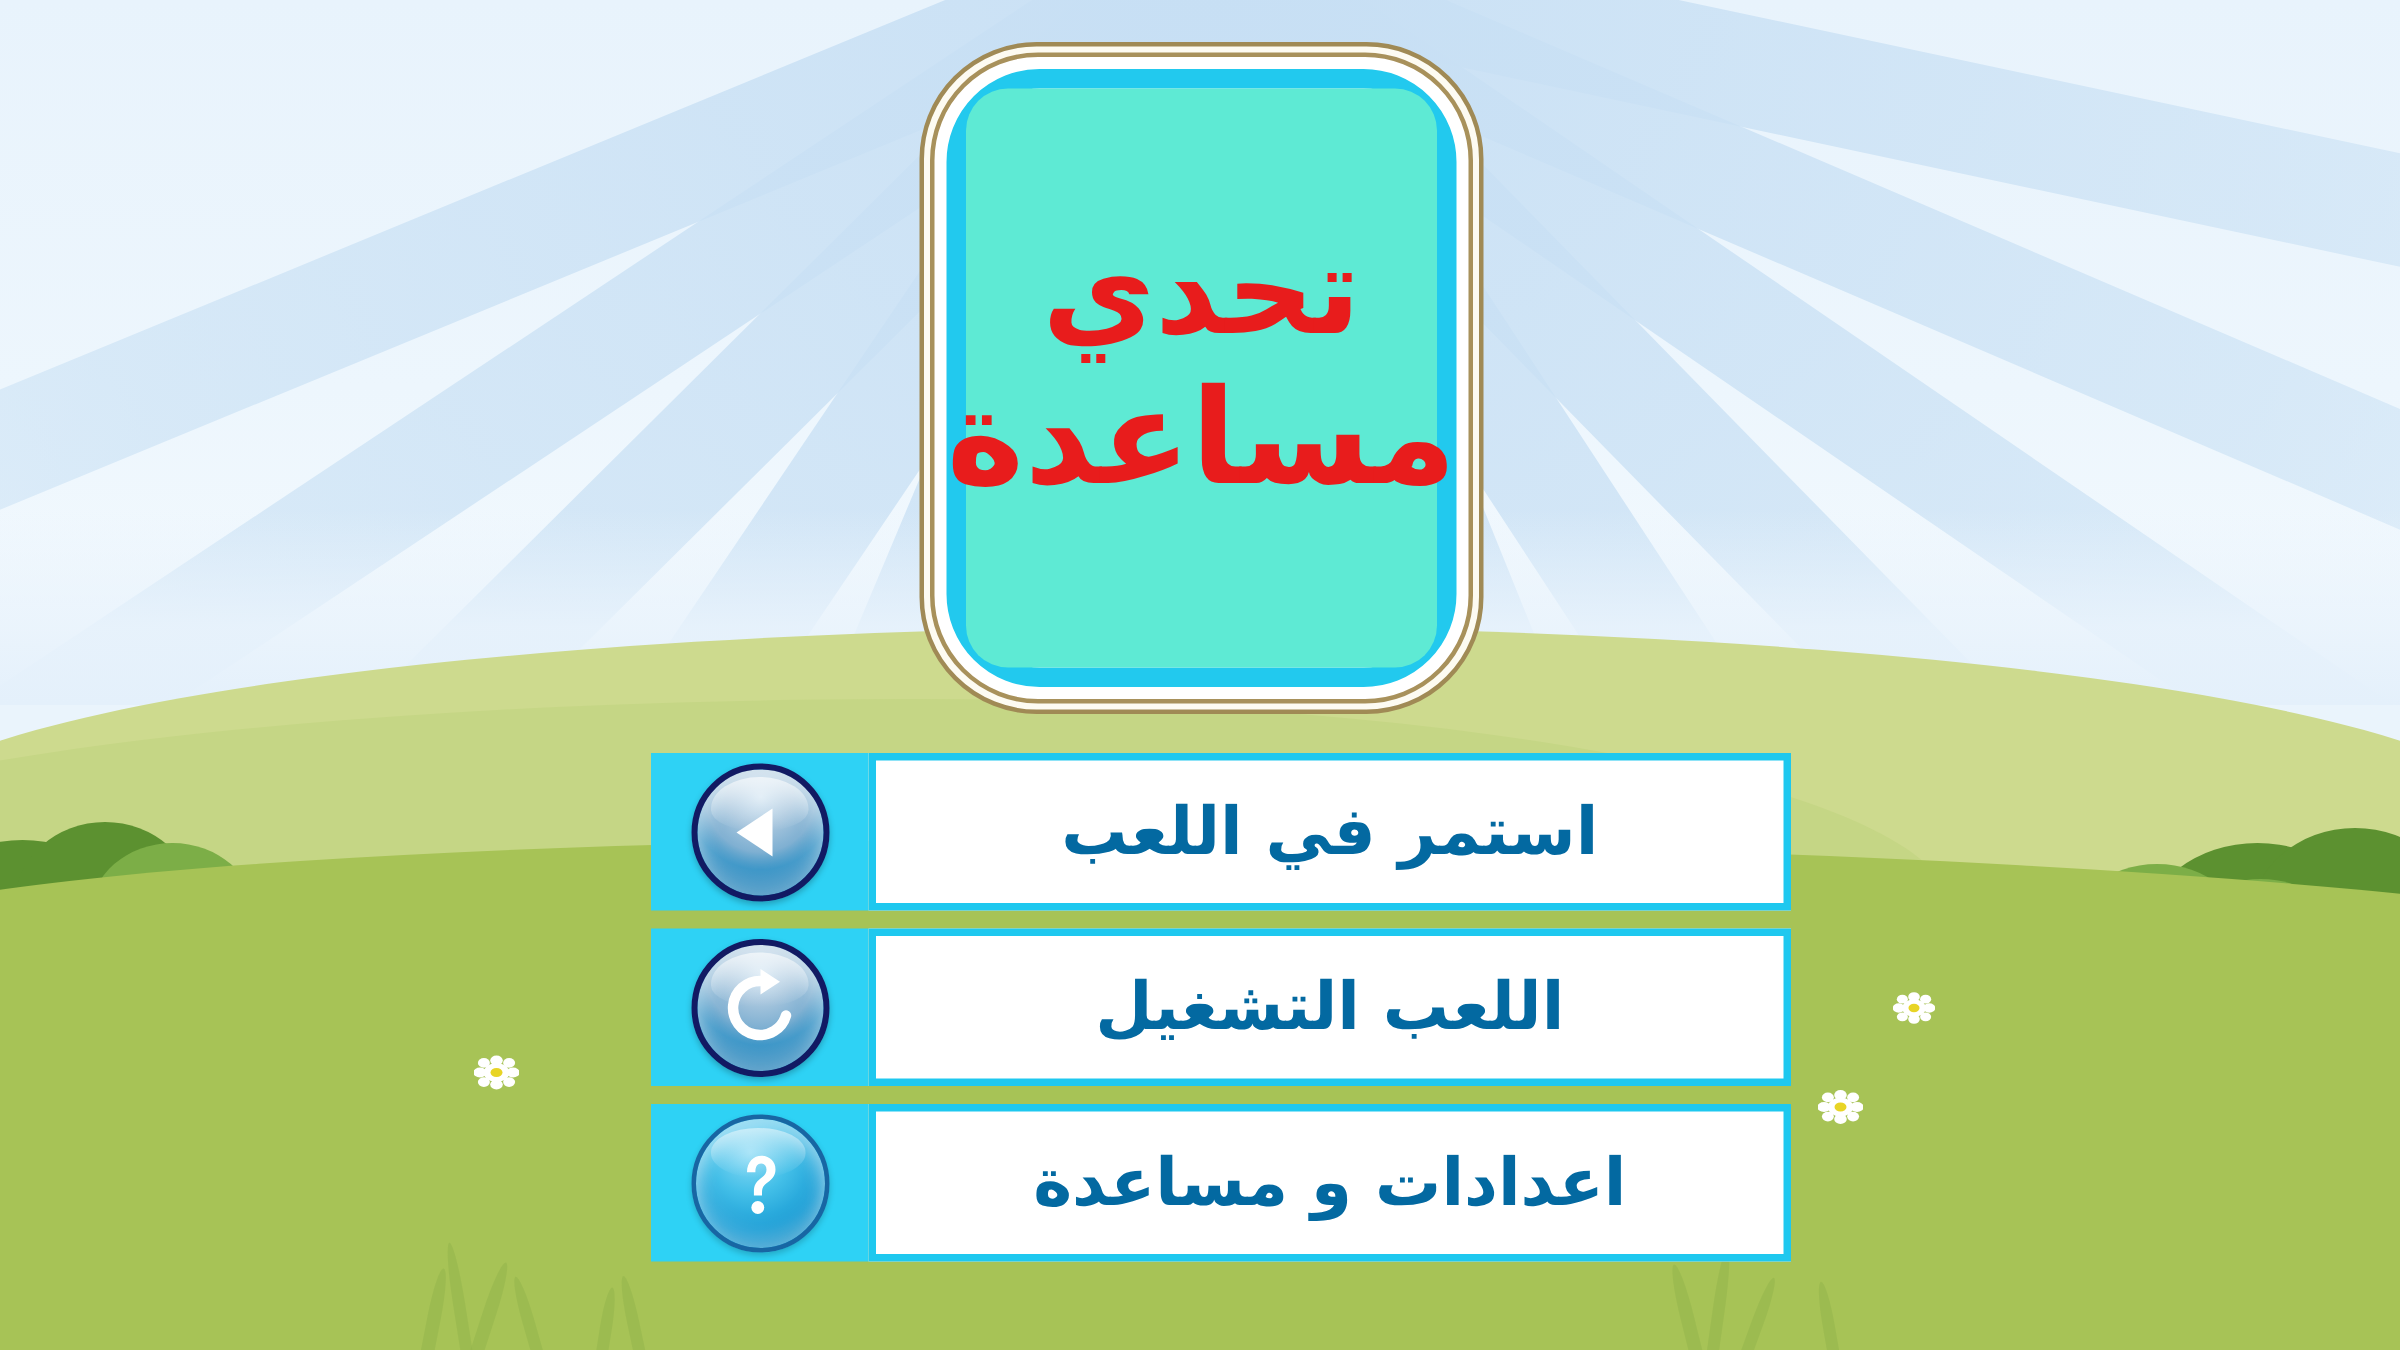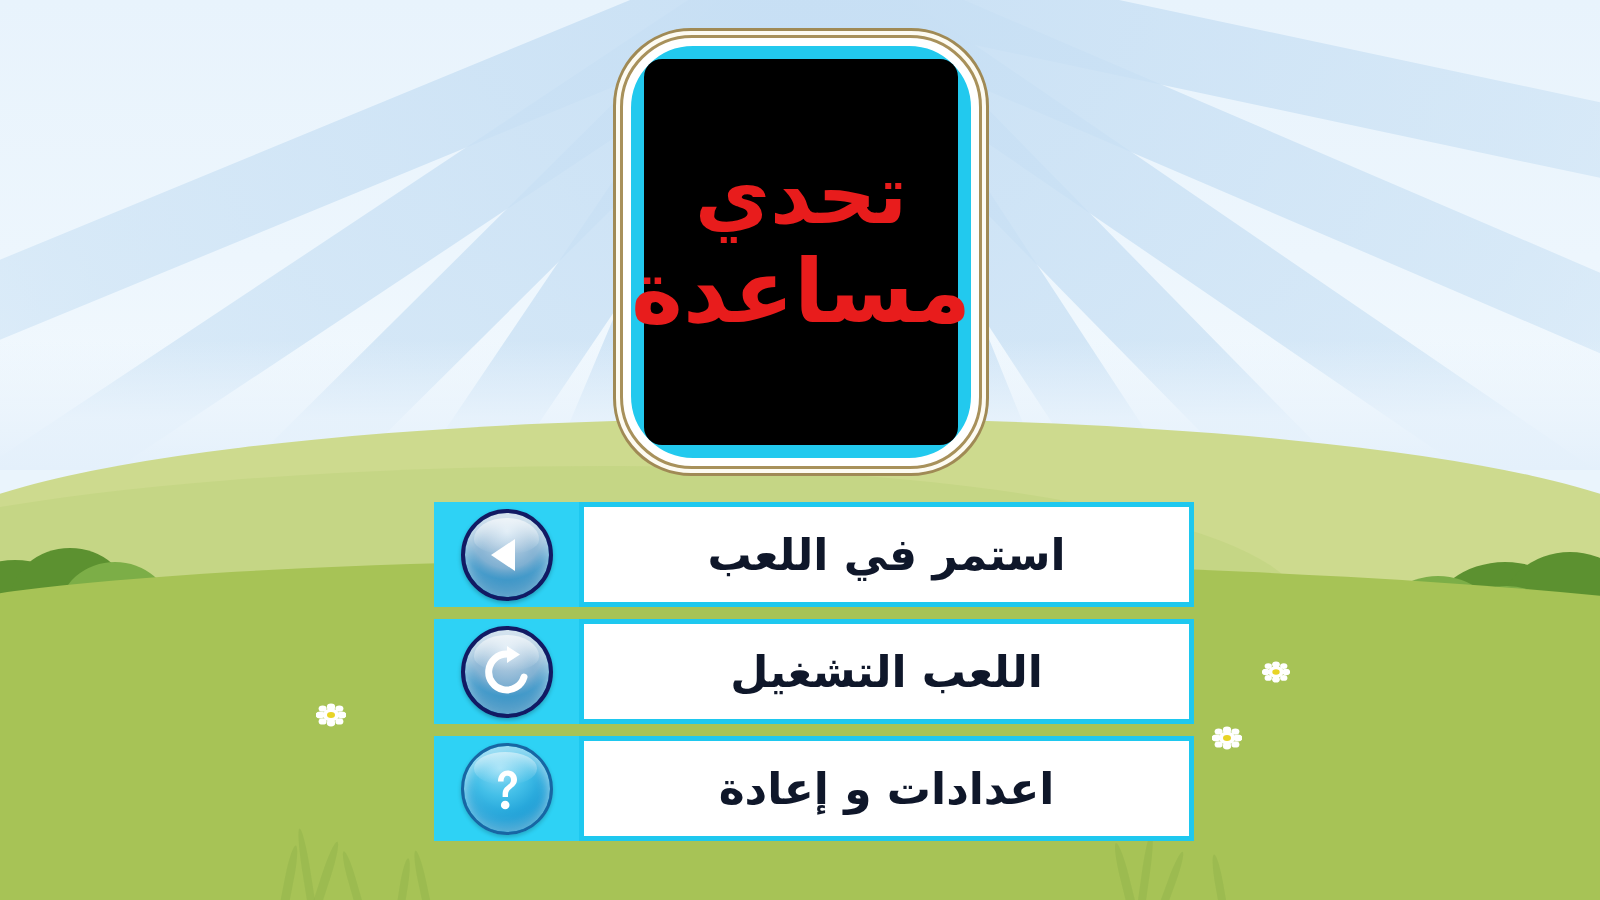--- a/index.html
+++ b/index.html
@@ -69,21 +69,21 @@
   }
   .tc-outer2 {
     position:absolute; inset:7px;
     border:3px solid #a8915b; border-radius:72px; background:#ffffff;
   }
   .tc-cyan {
     position:absolute; inset:18px;
     border:13px solid #22c9ee; border-radius:62px; background:#ffffff;
   }
   .tc-inner {
-    position:absolute; inset:31px; border-radius:18px; background:#000000;
+    position:absolute; inset:31px; border-radius:28px; background:#5eead4;
     display:flex; flex-direction:column; align-items:center; justify-content:center;
     gap:8px; padding:12px 18px 26px;
   }
   .tc-line {
     color:#e81c1c; font-weight:bold; line-height:1.05;
     font-family:"DejaVu Sans", sans-serif; text-align:center;
     direction:rtl; white-space:nowrap;
   }
   .tc-line.l1 { font-size:82px; }
   .tc-line.l2 { font-size:88px; }
@@ -94,21 +94,21 @@
     position:relative; display:flex; flex-direction:row-reverse;
     align-items:stretch; height:105px; margin-bottom:12px;
   }
   .mlabel {
     position:relative; flex:1 1 auto;
     background:#ffffff; border:5px solid #1ec8ef;
     display:flex; align-items:center; justify-content:center;
     overflow:hidden;
   }
   .mlabel span {
-    color:#0f172a; font-weight:bold; font-size:44px;
+    color:#0369a1; font-weight:bold; font-size:44px;
     direction:rtl; white-space:nowrap;
     font-family:"DejaVu Sans", sans-serif;
     letter-spacing:1px;
   }
   .micon {
     flex:0 0 145px; background:#2ed2f5;
     display:flex; align-items:center; justify-content:center;
   }
   .orb {
     position:relative; width:92px; height:92px; border-radius:50%;
@@ -290,18 +290,18 @@
             <path d="M17 18.5 C17 11.5 21.5 7.5 26.6 7.5 C32 7.5 36 11.3 36 16.6
                      C36 21.4 32.8 23.6 29.8 26 C27.6 27.8 27 29.2 27 32.3 L27 34
                      L21.6 34 L21.6 31.6 C21.6 27.3 22.8 25.2 26 22.7
                      C28.4 20.8 30 19.6 30 16.9 C30 14.3 28.6 12.7 26.4 12.7
                      C24.1 12.7 22.6 14.5 22.6 18.5 Z" fill="#ffffff"></path>
             <circle cx="24.2" cy="42" r="4.3" fill="#ffffff"></circle>
           </svg>
         </div>
       </div>
       <div class="mlabel">
-        <span>اعدادات و إعادة</span>
+        <span>اعدادات و مساعدة</span>
       </div>
     </div>
 
   </div>
 </div>
 
 </body></html>

